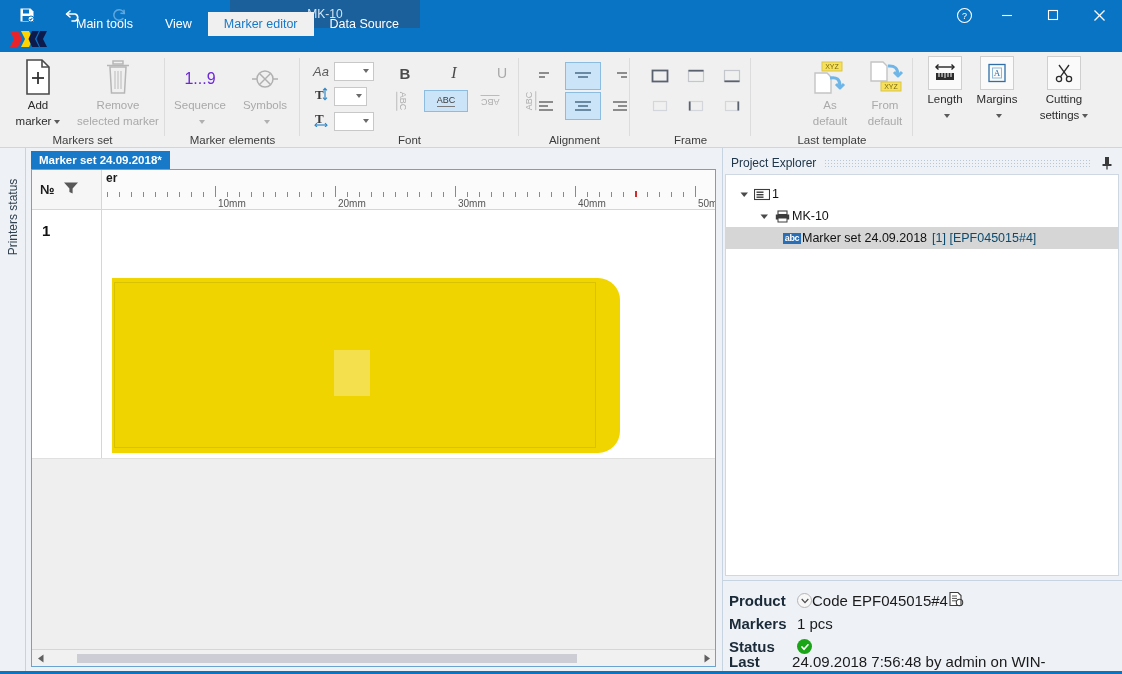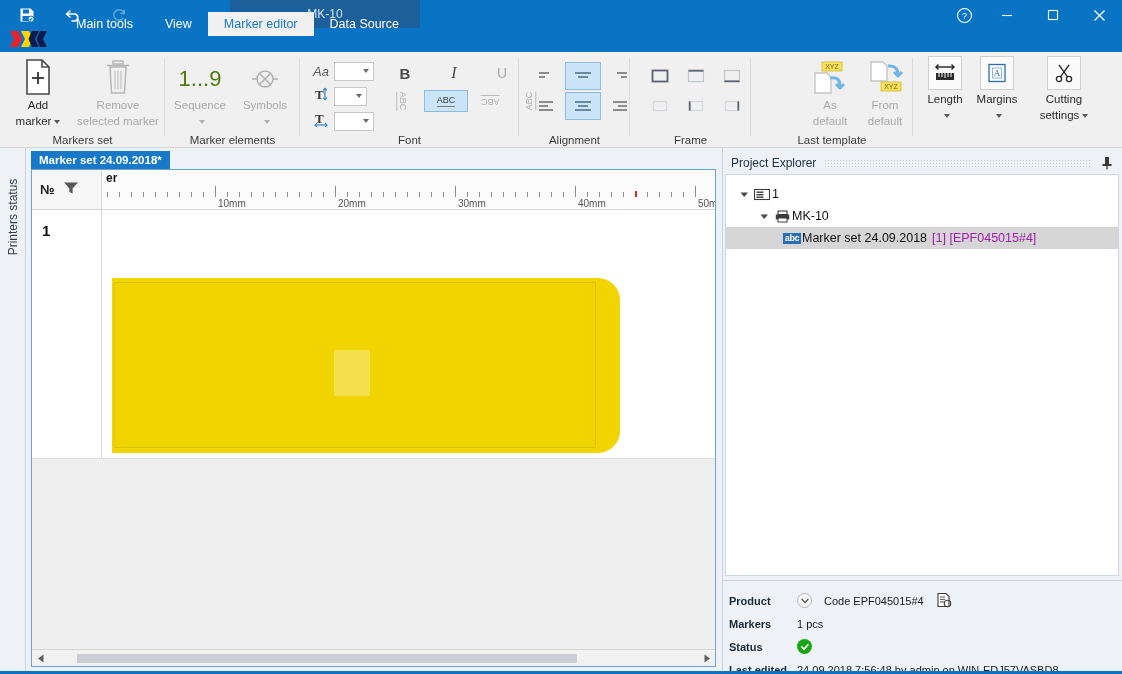--- a/index.html
+++ b/index.html
@@ -192,34 +192,34 @@
     position:absolute; left:2px; top:26px; width:394px; height:402px;
     background:#ffffff; border:1px solid #cfd8e2;
   }
   .tnode { display:flex; align-items:center; height:22px; font-size:12.5px; color:#111; }
   .tnode .exp { width:16px; display:flex; align-items:center; justify-content:center; }
   .tnode .ic { width:20px; display:flex; align-items:center; justify-content:center; }
   .tnode.l1 { padding-left:10px; }
   .tnode.l2 { padding-left:30px; }
   .tnode.l3 { padding-left:50px; }
   .tnode.sel { background:#d6d6d6; }
-  .dimtxt { color:#a21caf; margin-left:5px; }
+  .dimtxt { color:#0c4a6e; margin-left:5px; }
   .abcbadge {
     background:#2a6fb5; color:#fff; font-size:9px; font-weight:bold;
     padding:1px 2px; line-height:9px; letter-spacing:-0.3px;
   }
 
   .pe-props {
     position:absolute; left:0; bottom:0; width:400px; height:94px;
     background:#eef2f7; border-top:1px solid #c6d3e1;
     padding:8px 0 0 6px;
   }
-  .prow { display:flex; align-items:center; height:23px; font-size:11px; }
+  .prow { display:flex; align-items:center; height:23px; font-size:15px; }
   .pkey { width:68px; font-weight:bold; color:#1b2a38; }
-  .pval { color:#1a1a1a; display:flex; align-items:center; gap:12px; }
+  .pval { color:#1a1a1a; display:flex; align-items:center; gap:0; }
   .circbtn {
     width:15px;height:15px;border-radius:50%;border:1px solid #b5b5b5;background:#f7f7f7;
     display:flex;align-items:center;justify-content:center;
   }
   .okdot { width:15px;height:15px;border-radius:50%;background:#1aa517;display:flex;align-items:center;justify-content:center; }
 
   .bluebar-bottom { position:absolute; left:0; bottom:0; width:1122px; height:3px; background:#0a74c4; }
 </style>
 </head>
 <body>
@@ -325,21 +325,21 @@
         <div class="lbl">Add</div>
         <div class="lbl"><span>marker</span><span class="caret"></span></div>
       </div>
       <div class="glabel">Markers set</div>
       <div class="sep"></div>
     </div>
 
     <div class="rgroup" style="left:165px;width:135px;">
       <div class="bigbtn disabled" style="left:0;width:70px;">
         <div class="ico">
-          <span style="font-size:22px;color:#4d7c0f;line-height:34px;">1...9</span>
+          <span style="font-size:16px;color:#6d28d9;line-height:34px;">1...9</span>
         </div>
         <div class="lbl">Sequence</div>
         <div class="lbl"><span class="caret dim"></span></div>
       </div>
       <div class="bigbtn disabled" style="left:66px;width:68px;">
         <div class="ico">
           <svg width="34" height="34" viewBox="0 0 34 34">
               <circle cx="17" cy="17" r="8" fill="none" stroke="#b0b0b0" stroke-width="1.5"></circle>
               <line x1="11.5" y1="11.5" x2="22.5" y2="22.5" stroke="#b0b0b0" stroke-width="1.5"></line>
               <line x1="22.5" y1="11.5" x2="11.5" y2="22.5" stroke="#b0b0b0" stroke-width="1.5"></line>

